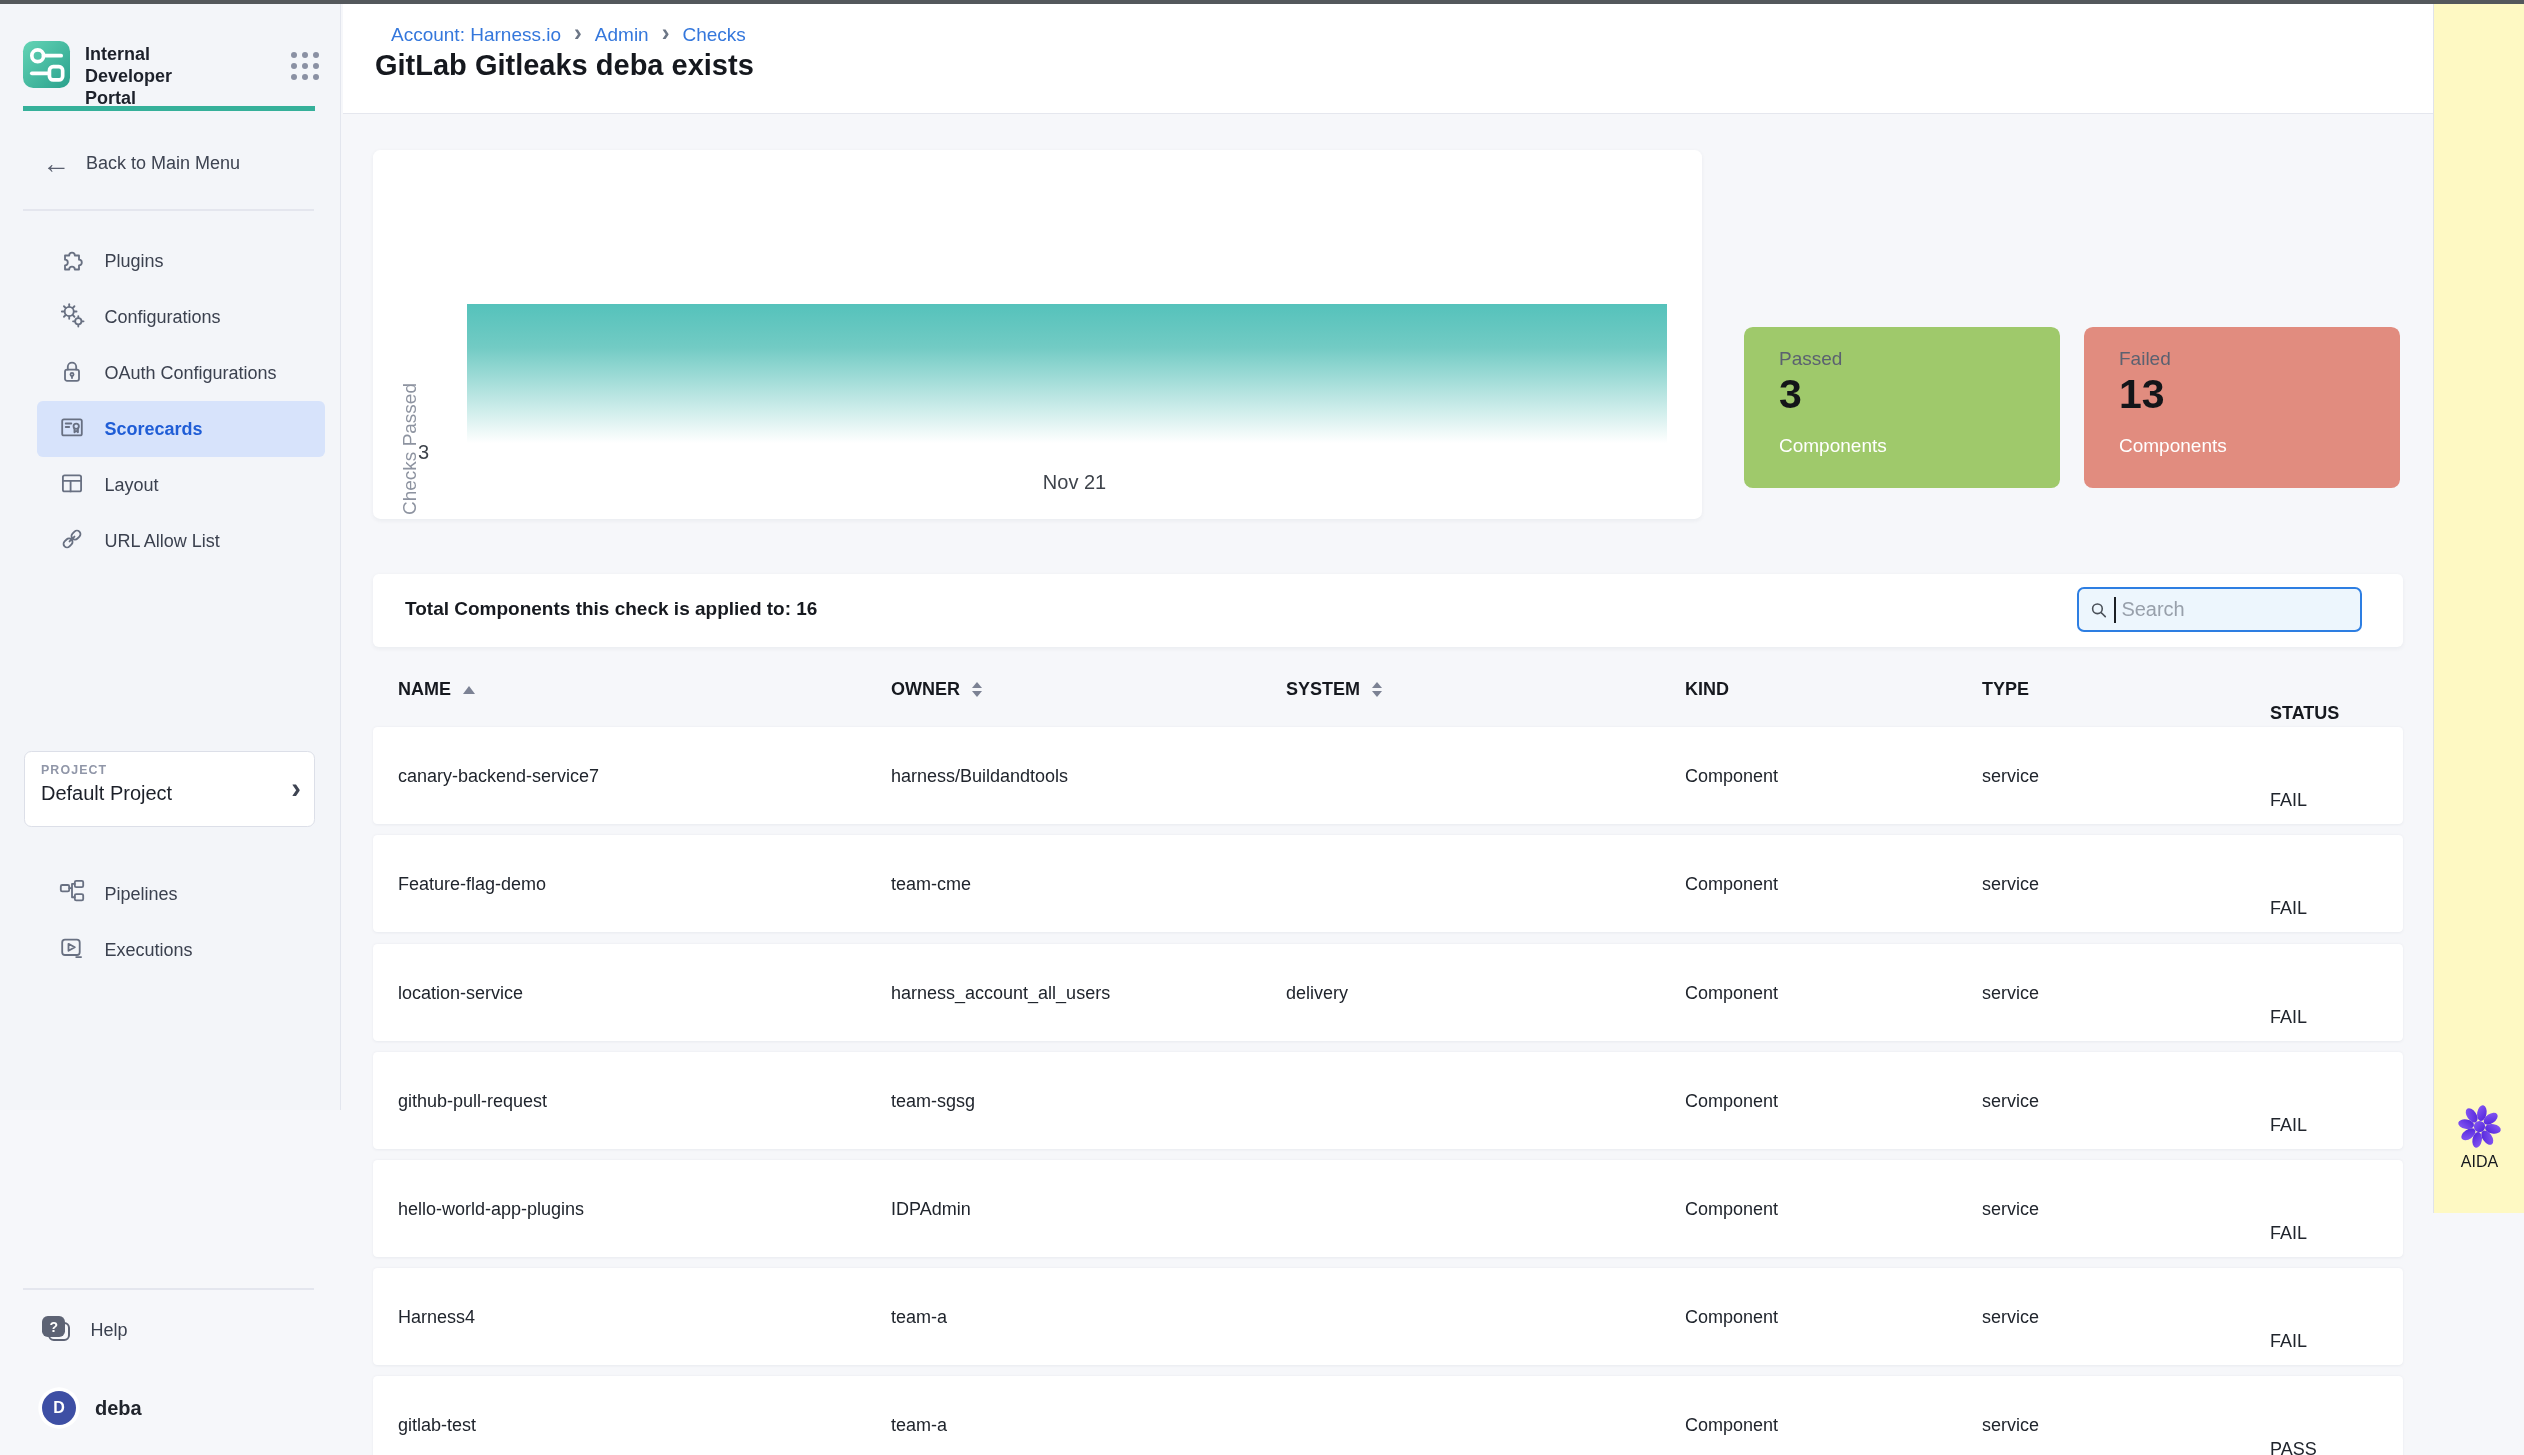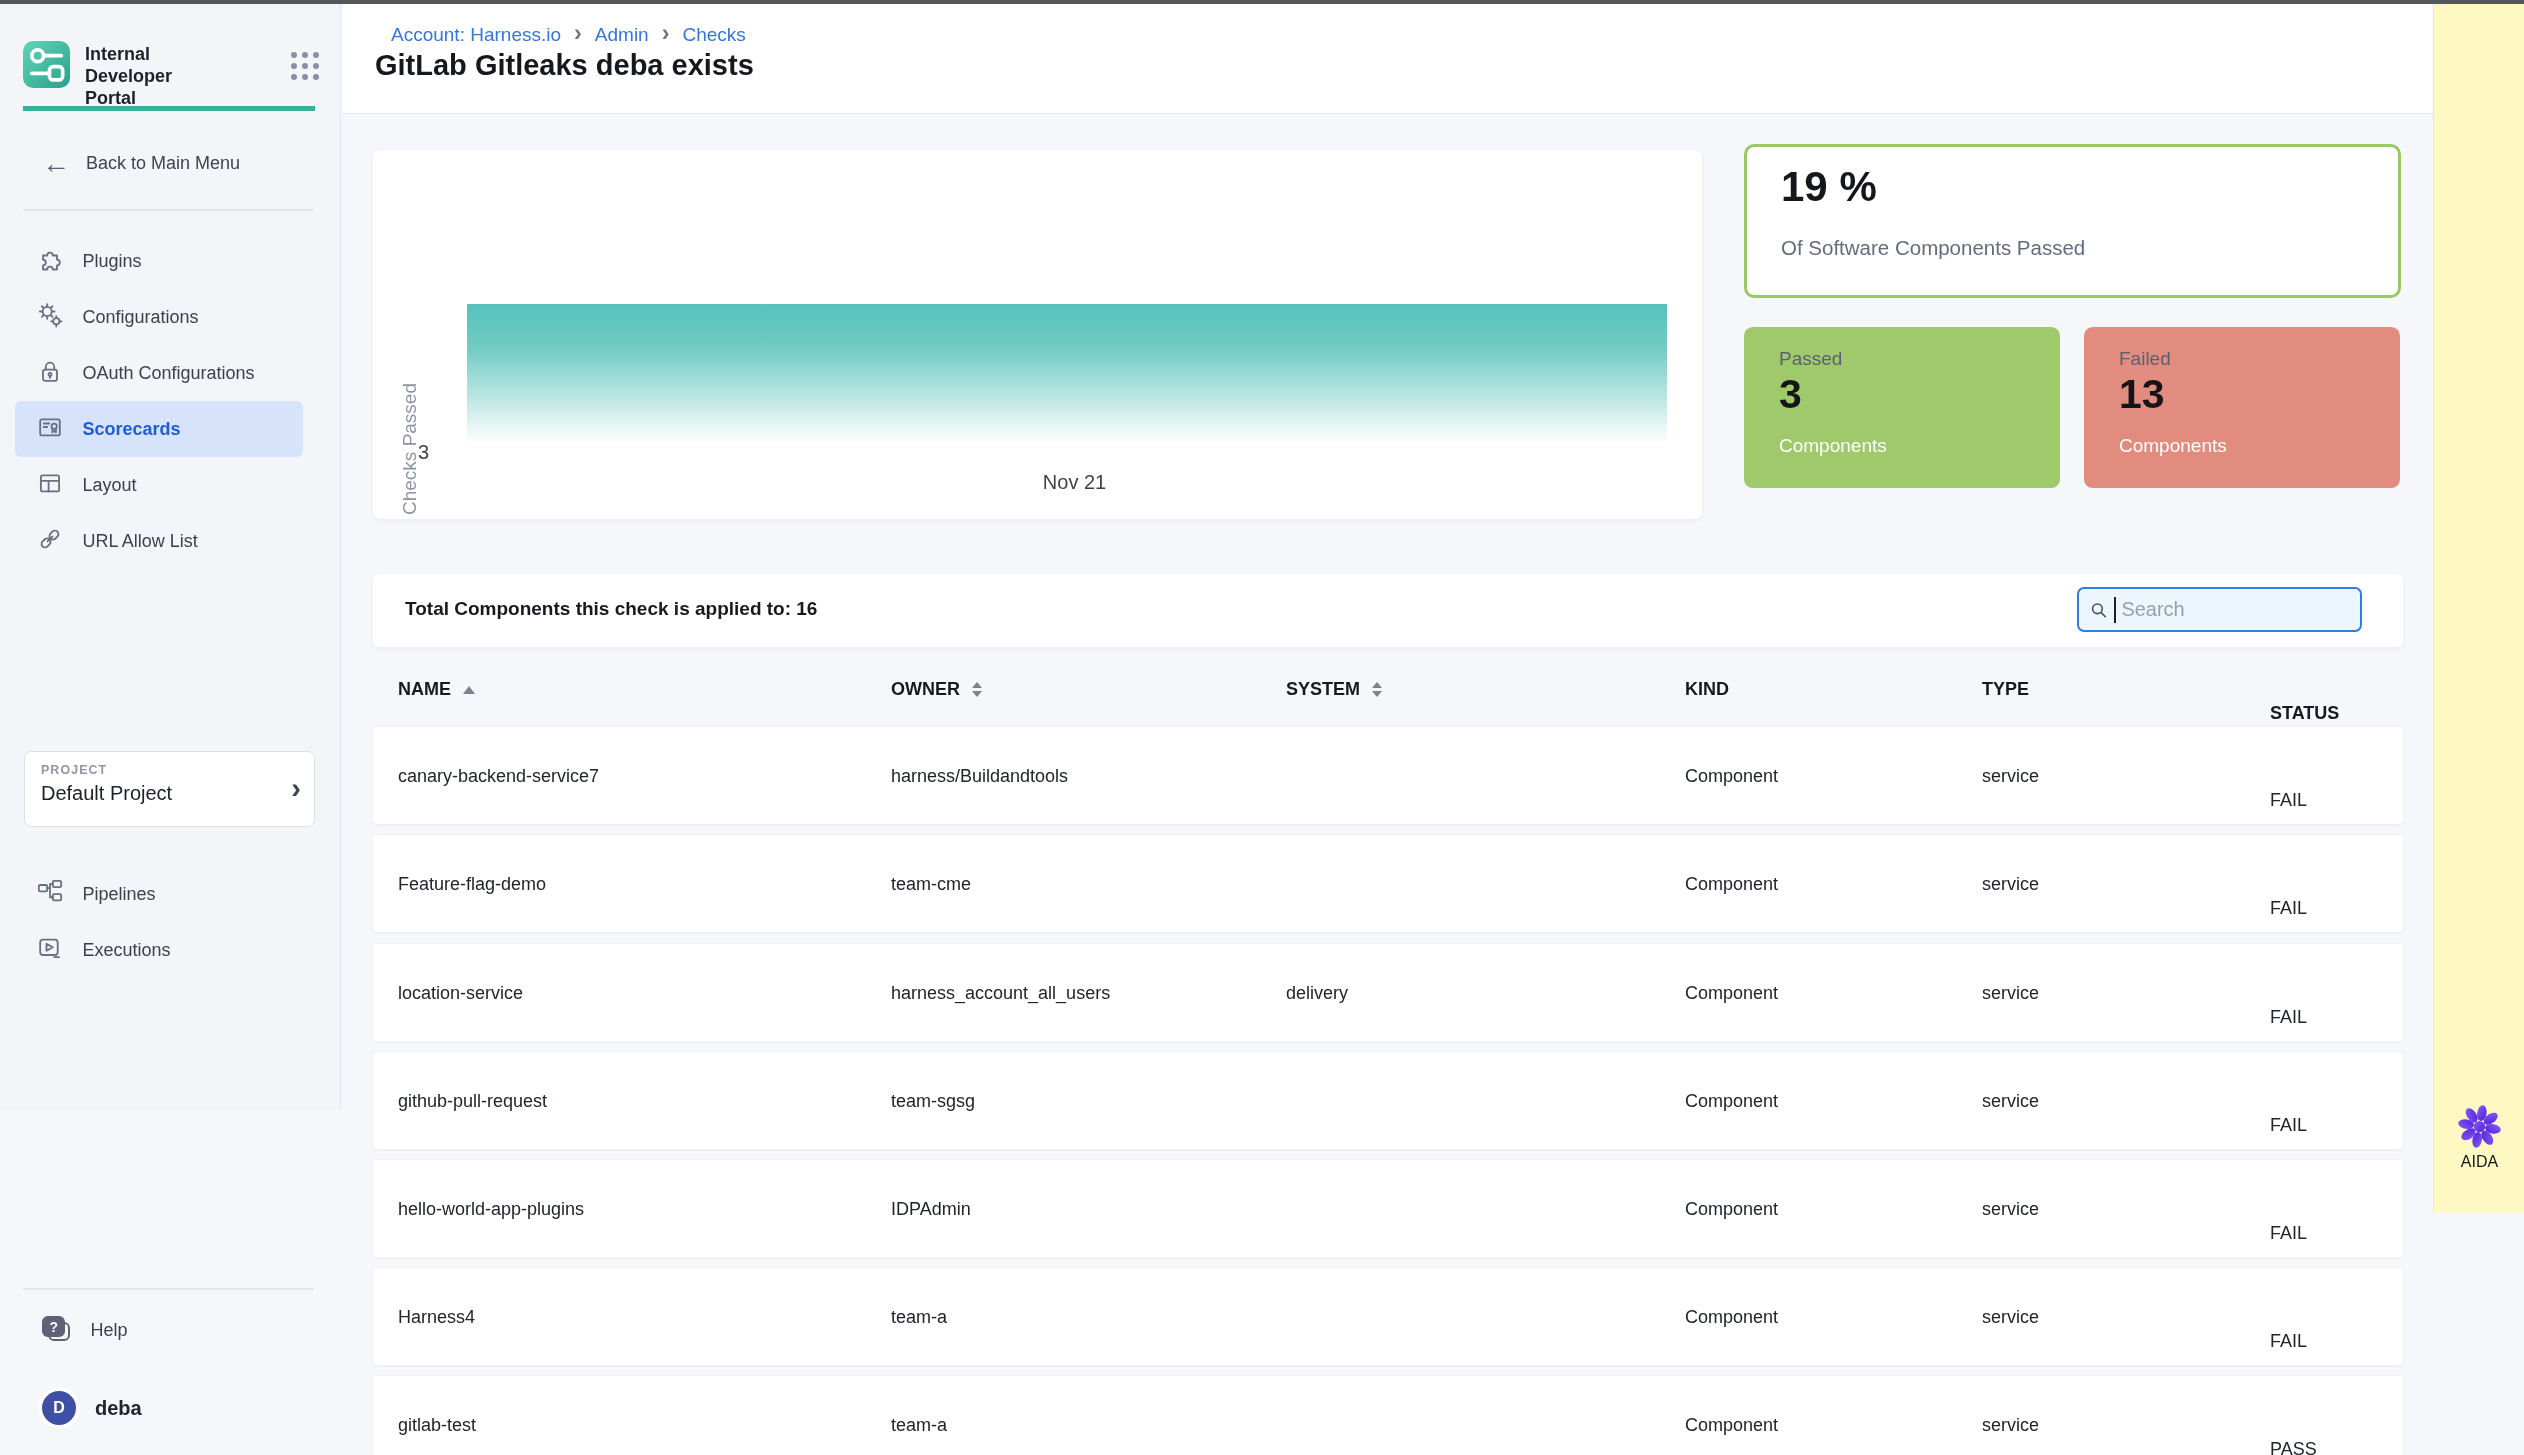--- a/index.html
+++ b/index.html
@@ -14,21 +14,21 @@
   .sidebar { left:0; top:4.4px; width:341px; height:1106px; background:#f3f5f9; border-right:1.5px solid #e3e6ee; }
   .logo-row { left:23.4px; top:37px; width:296px; display:flex; align-items:flex-start; }
   .logo { width:47px; height:47px; border-radius:10.2px; background:linear-gradient(135deg,#63d4b5 0%,#2aa18d 100%); flex:0 0 auto; }
   .app-title { margin-left:14.6px; width:143px; font-size:18px; line-height:1.22; font-weight:700; color:#1d212b; padding-top:2.9px; }
   .grid-icon { margin-left:auto; margin-top:10.2px; display:grid; grid-template-columns:repeat(3,6.6px); grid-gap:4.4px; }
   .grid-icon i { width:6.6px; height:6.6px; border-radius:50%; background:#8a90a3; }
   .teal-rule { left:23.4px; top:102px; width:292px; height:4.4px; background:#35b09a; }
   .back-row { left:42px; top:142px; height:35px; display:flex; align-items:center; gap:16px; font-size:18px; color:#3e4452; cursor:pointer; }
   .back-arrow { font-size:28px; color:#5a6070; line-height:1; }
   .sb-divider { left:23.4px; height:1.5px; width:291px; background:#e4e6ee; }
-  .nav { left:15px; width:288px;text-align:right; }
+  .nav { left:37px; width:288px;text-align:right; }
   .nav-item { height:56px; display:flex; align-items:center; gap:19px; padding-left:20.5px; border-radius:5.8px; font-size:18px; color:#3b414f; cursor:pointer; }
   .nav-item.selected { background:#d7e3fb; color:#1f5dd6; font-weight:700; }
   .nav-item svg { flex:0 0 auto; }
   .icon-stroke { fill:none; stroke:#687082; stroke-width:2.6; stroke-linecap:round; stroke-linejoin:round; }
   .project-card { left:24px; top:747px; width:291px; height:76px; background:#fff; border:1.5px solid #dcdfe8; border-radius:7.3px; padding:11px 16px; cursor:pointer; }
   .project-label { font-size:12.4px; font-weight:700; letter-spacing:1.1px; color:#9096a8; }
   .project-value { font-size:20px; color:#1c2029; margin-top:5.1px; }
   .project-chevron { position:absolute; right:13px; top:22px; font-size:29px; font-weight:700; color:#3e4452; line-height:1; }
   .help-row { left:42px; top:1298px; height:56px; display:flex; align-items:center; gap:17.5px; font-size:18px; color:#3b414f; cursor:pointer; }
   .help-bubble { position:relative; width:31px; height:28px; }
@@ -310,24 +310,20 @@
     </div>
   </div>
 
   <div class="abs chart-card">
     <div class="chart-ylabel">Checks Passed</div>
     <div class="chart-ytick">3</div>
     <div class="chart-area"></div>
     <div class="chart-xtick">Nov 21</div>
   </div>
 
-  <div class="abs pct-card">
-    <div class="pct-value">19 %</div>
-    <div class="pct-caption">Of Software Components Passed</div>
-  </div>
 
   <div class="abs stat-card passed-card">
     <div class="stat-label">Passed</div>
     <div class="stat-value">3</div>
     <div class="stat-caption">Components</div>
   </div>
 
   <div class="abs stat-card failed-card">
     <div class="stat-label">Failed</div>
     <div class="stat-value">13</div>

